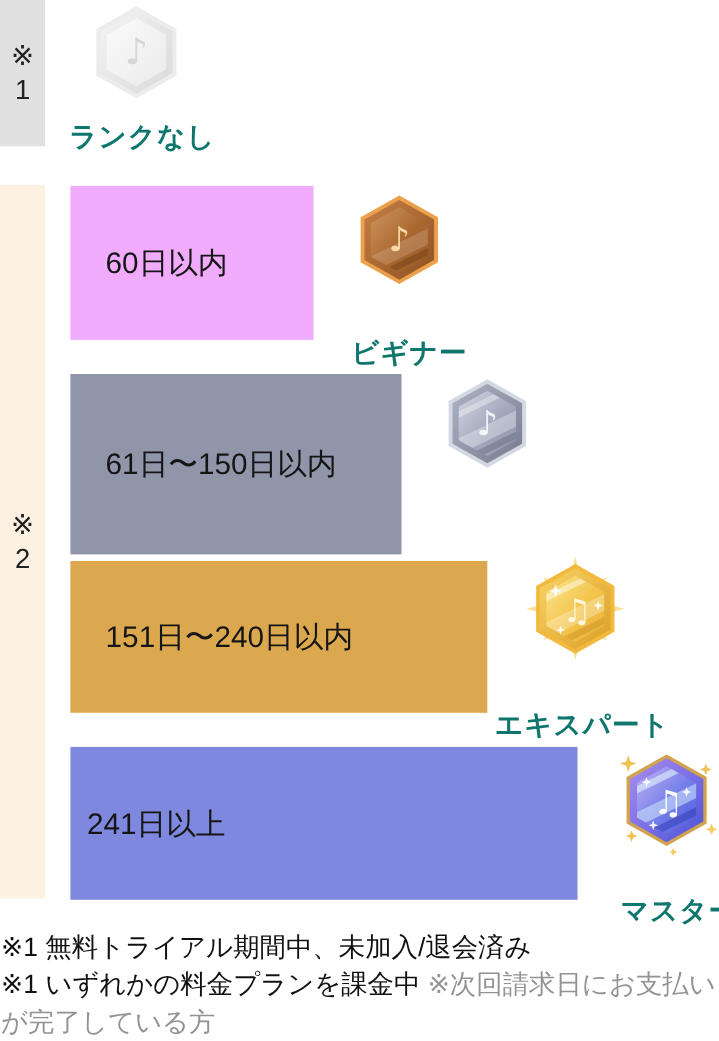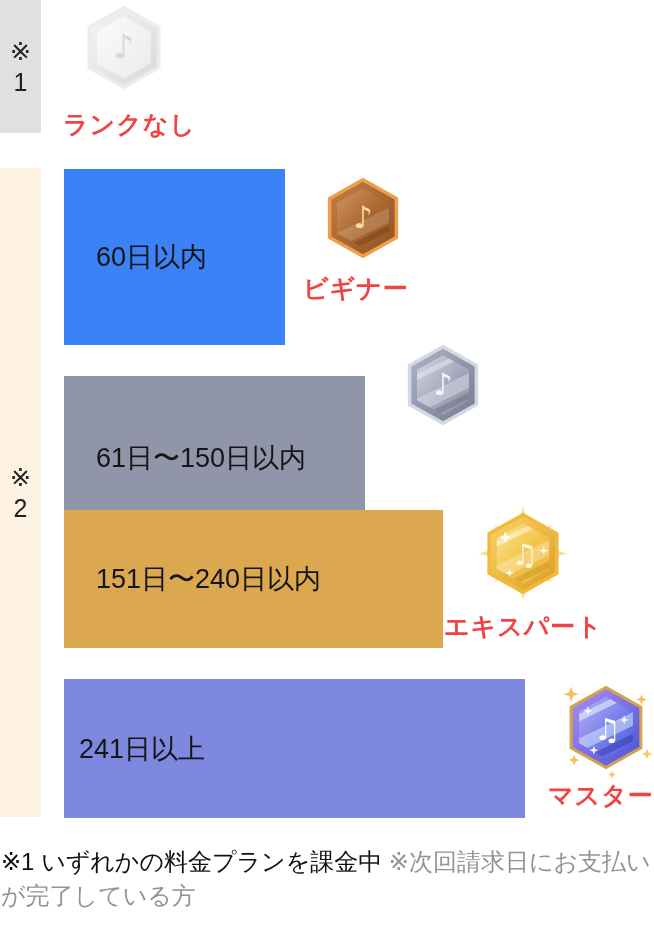--- a/index.html
+++ b/index.html
@@ -10,24 +10,24 @@
     overflow:hidden;
   }
   .strip {
     position:absolute; left:0; width:41px;
     display:flex; flex-direction:column; align-items:center; justify-content:center;
     font-size:25px; color:#222; line-height:31px;
   }
   .strip1 { top:0; height:133px; }
   .strip2 { top:168px; height:649px; }
   .rank-label {
-    position:absolute; font-size:25px; font-weight:bold; color:#ef4444;
+    position:absolute; font-size:25px; font-weight:bold; color:#0f766e;
     letter-spacing:1px; white-space:nowrap;
   }
-  .rank-label.center { text-align:left; }
+  .rank-label.center { text-align:right;margin-top:32px; }
   .lbl-none    { left:63px;  top:108px; }
   .lbl-beginner{ left:303px; top:272px; width:122px; }
   .lbl-leader  { left:383px; top:439px; width:122px; }
   .lbl-expert  { left:444px; top:610px; width:165px; }
   .lbl-master  { left:548px; top:779px; width:122px; }
   .bar {
     position:absolute; left:64px; display:flex; align-items:center;
     padding-left:32px; font-size:27px; color:#151515; white-space:nowrap;
   }
   .bar1 { top:169px; height:140px; }
@@ -75,24 +75,24 @@
       <text x="50" y="70" font-size="44" text-anchor="middle" fill="#d6d6d6" font-family="DejaVu Sans">♪</text>
     </svg>
   </div>
   <div class="rank-label lbl-none">ランクなし</div>
 
   <div class="strip strip2" style="background: rgb(253, 241, 226);">
     <span>※</span>
     <span>2</span>
   </div>
 
-  <div class="bar bar1" style="width: 221px; height: 176px; background: #3b82f6;">
+  <div class="bar bar1" style="width: 221px; height: 140px; background: #f0abfc;">
     <span>60日以内</span>
   </div>
-  <div class="bar bar2" style="width: 301px; height: 164px; background: rgb(144, 149, 169); margin-top: 36px;">
+  <div class="bar bar2" style="width: 301px; height: 164px; background: rgb(144, 149, 169);">
     <span>61日〜150日以内</span>
   </div>
   <div class="bar bar3" style="width: 379px; height: 138px; background: rgb(219, 168, 79);">
     <span>151日〜240日以内</span>
   </div>
   <div class="bar bar4" style="width: 461px; height: 139px; background: rgb(126, 136, 222); padding-left: 15px;">
     <span>241日以上</span>
   </div>
 
   <div class="badge badge-beginner">
@@ -216,16 +216,17 @@
       <polygon points="4,2 6.5,9.5 14,12 6.5,14.5 4,22 1.5,14.5 -6,12 1.5,9.5" fill="#f2c155"></polygon>
       <polygon points="97,12 99,17 104,19 99,21 97,26 95,21 90,19 95,17" fill="#f2c155"></polygon>
       <polygon points="104,84 106,89 111,91 106,93 104,98 102,93 97,91 102,89" fill="#f5cb66"></polygon>
       <polygon points="8,92 10,97 15,99 10,101 8,106 6,101 1,99 6,97" fill="#f2c155"></polygon>
       <polygon points="58,113 59.5,116.5 63,118 59.5,119.5 58,123 56.5,119.5 53,118 56.5,116.5" fill="#f5cb66"></polygon>
     </svg>
   </div>
   <div class="rank-label center lbl-master">マスター</div>
 
   <div class="footer">
+    <p><span>※1 無料トライアル期間中、未加入/退会済み</span></p>
     <p><span>※1 いずれかの料金プランを課金中 </span><span class="gray">※次回請求日にお支払いが完了している方</span></p>
   </div>
 
 </div>
 
 </body></html>

